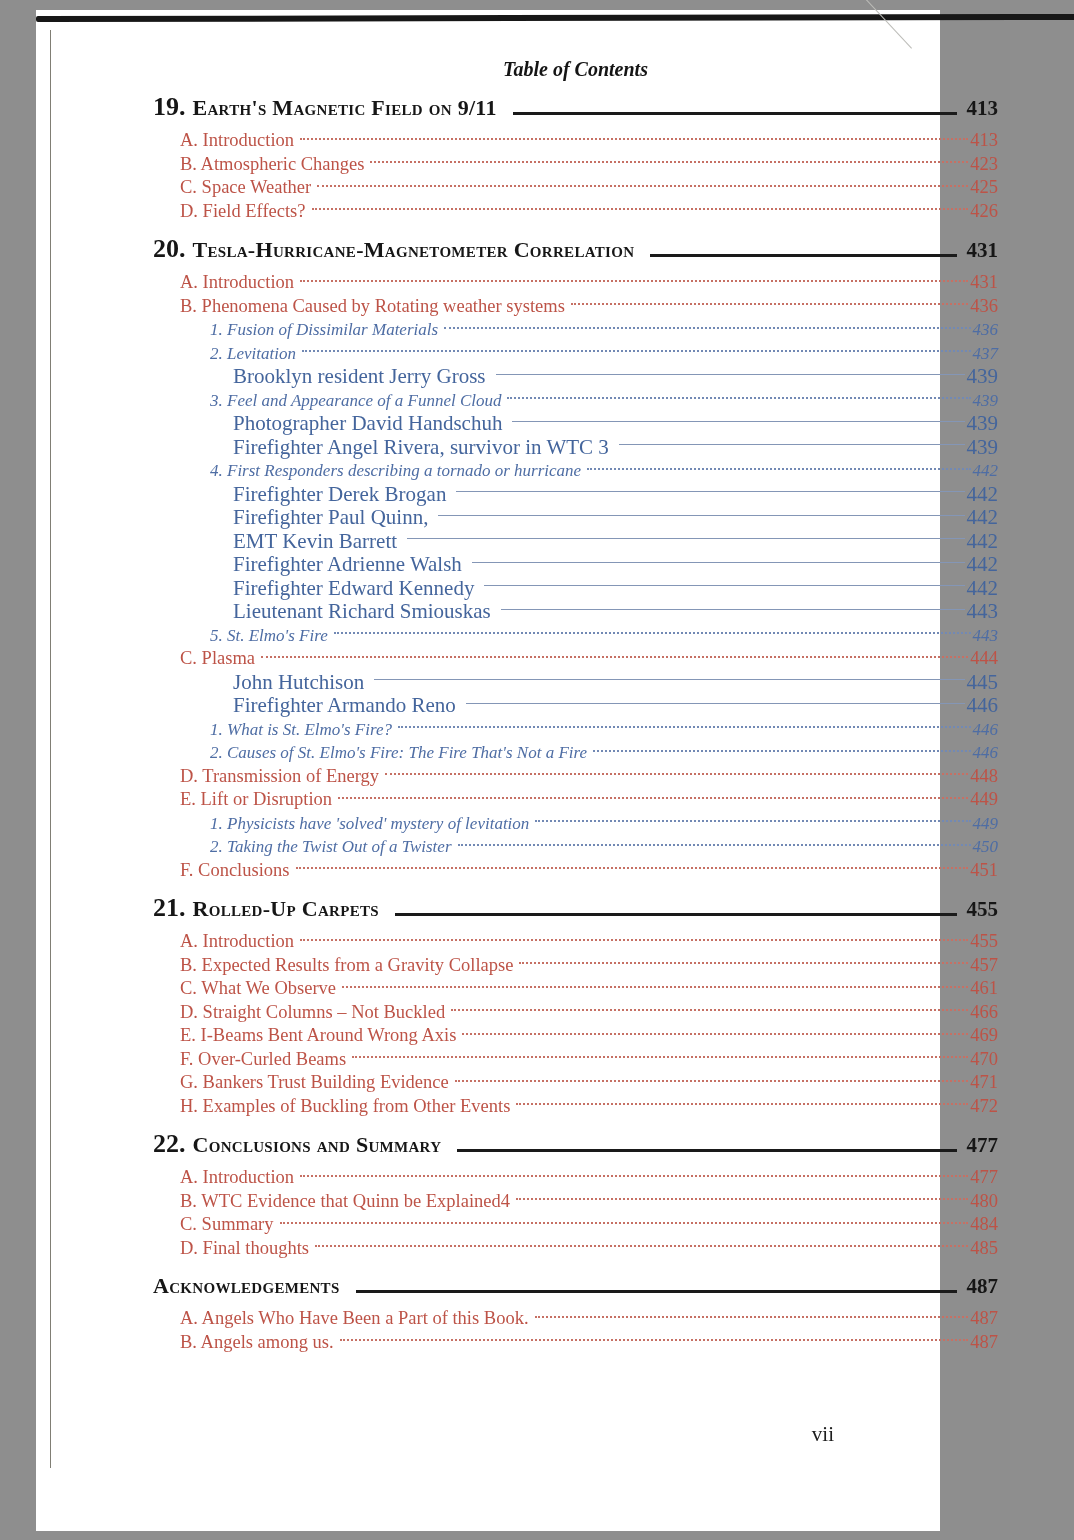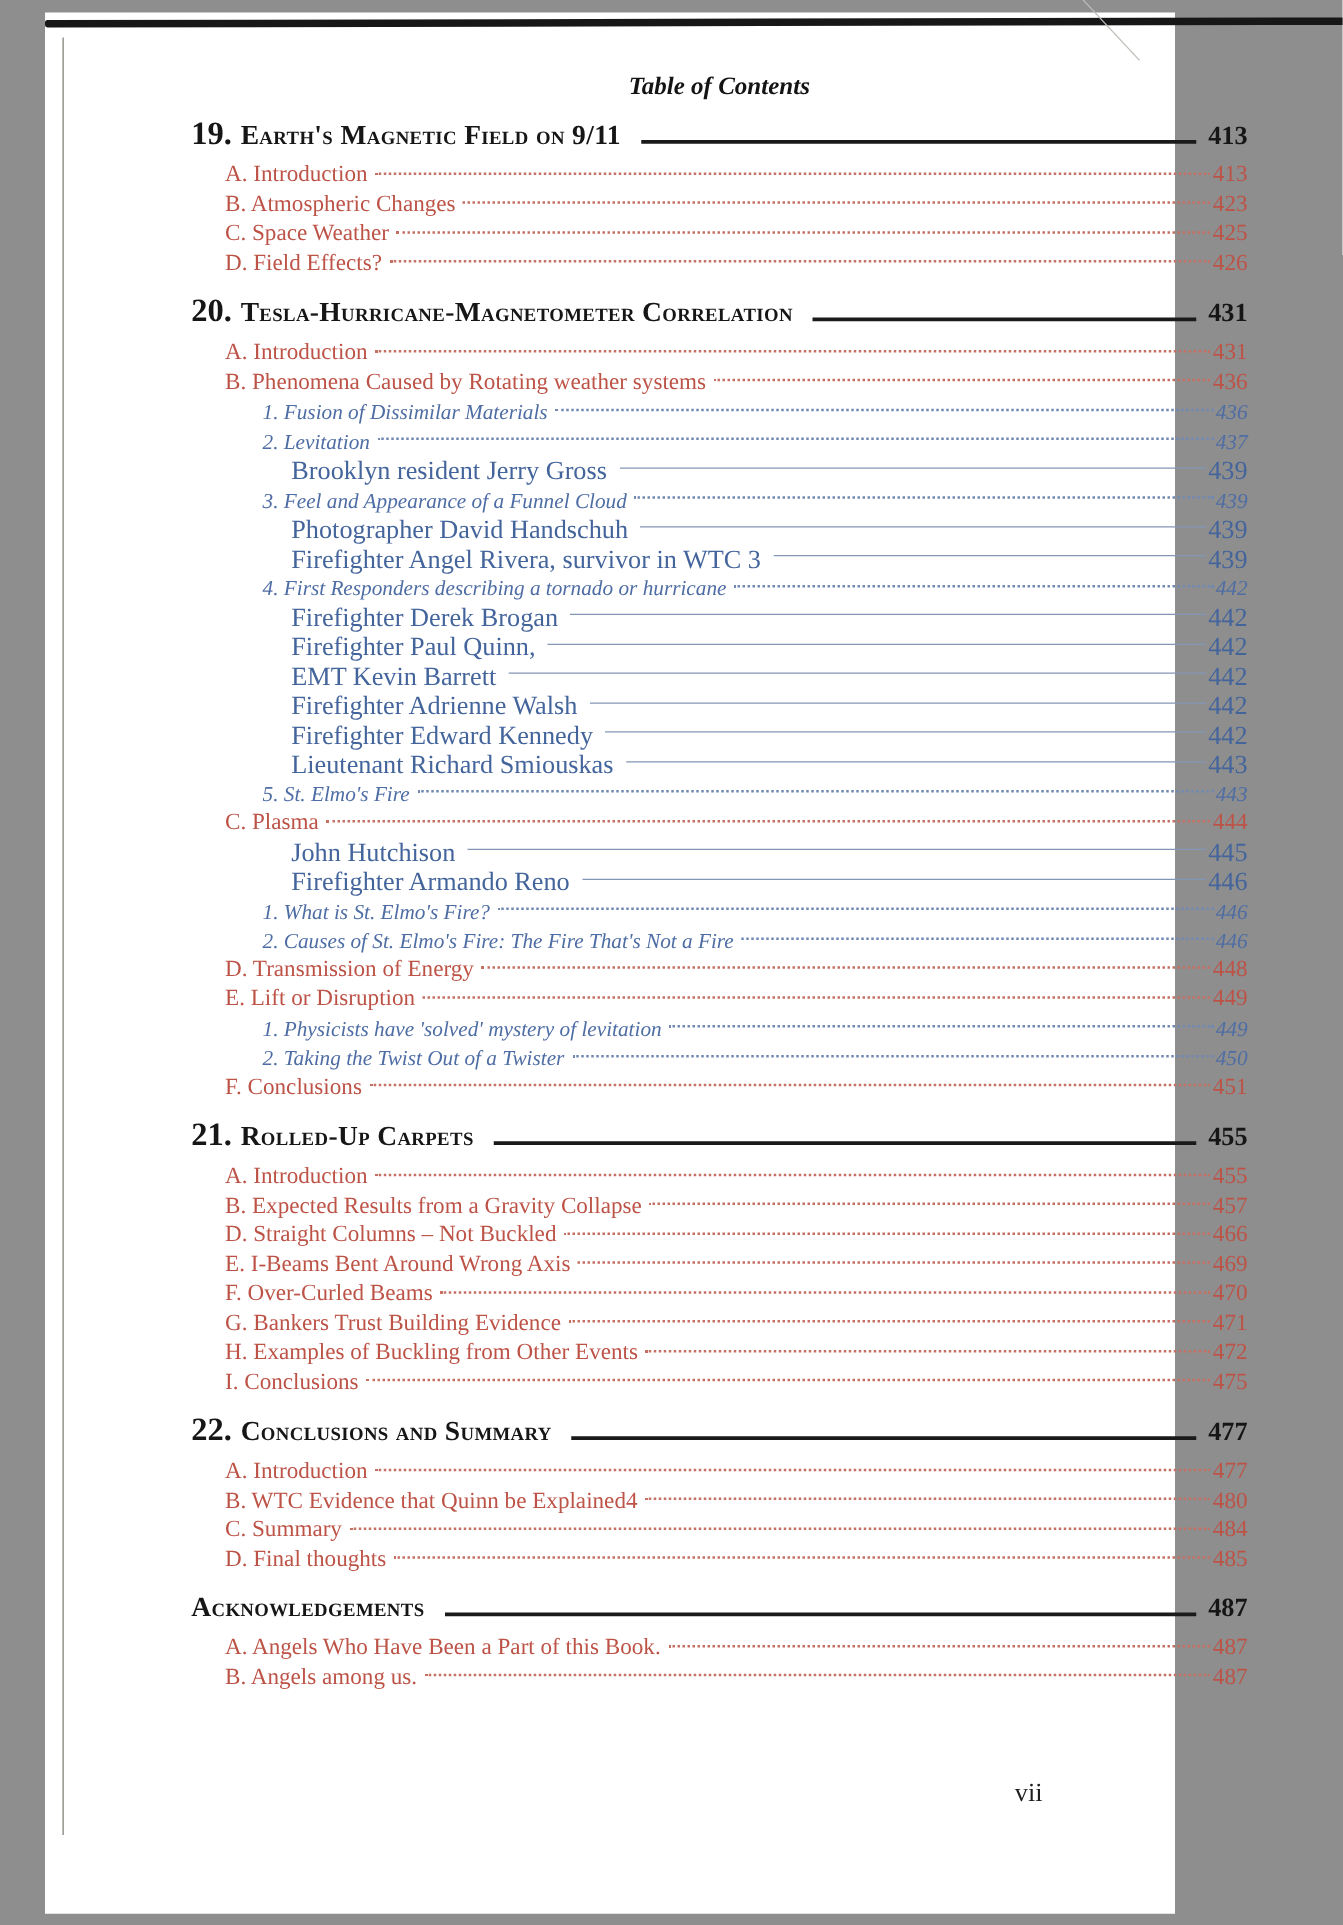--- a/index.html
+++ b/index.html
@@ -247,20 +247,25 @@
             <span class="txt">A. Introduction</span>
             <span class="leader"></span>
             <span class="pg">455</span>
           </div>
           <div class="row letter">
             <span class="txt">B. Expected Results from a Gravity Collapse</span>
             <span class="leader"></span>
             <span class="pg">457</span>
           </div>
           <div class="row letter">
+            <span class="txt">C. What We Observe</span>
+            <span class="leader"></span>
+            <span class="pg">461</span>
+          </div>
+          <div class="row letter">
             <span class="txt">D. Straight Columns – Not Buckled</span>
             <span class="leader"></span>
             <span class="pg">466</span>
           </div>
           <div class="row letter">
             <span class="txt">E. I-Beams Bent Around Wrong Axis</span>
             <span class="leader"></span>
             <span class="pg">469</span>
           </div>
           <div class="row letter">
@@ -270,25 +275,20 @@
           </div>
           <div class="row letter">
             <span class="txt">G. Bankers Trust Building Evidence</span>
             <span class="leader"></span>
             <span class="pg">471</span>
           </div>
           <div class="row letter">
             <span class="txt">H. Examples of Buckling from Other Events</span>
             <span class="leader"></span>
             <span class="pg">472</span>
-          </div>
-          <div class="row letter">
-            <span class="txt">I. Conclusions</span>
-            <span class="leader"></span>
-            <span class="pg">475</span>
           </div>
         </div>
         <div class="toc-section">
           <div class="chapter">
             <span class="num">22.</span>
             <span class="title">Conclusions and Summary</span>
             <span class="rule"></span>
             <span class="pg">477</span>
           </div>
           <div class="row letter">

